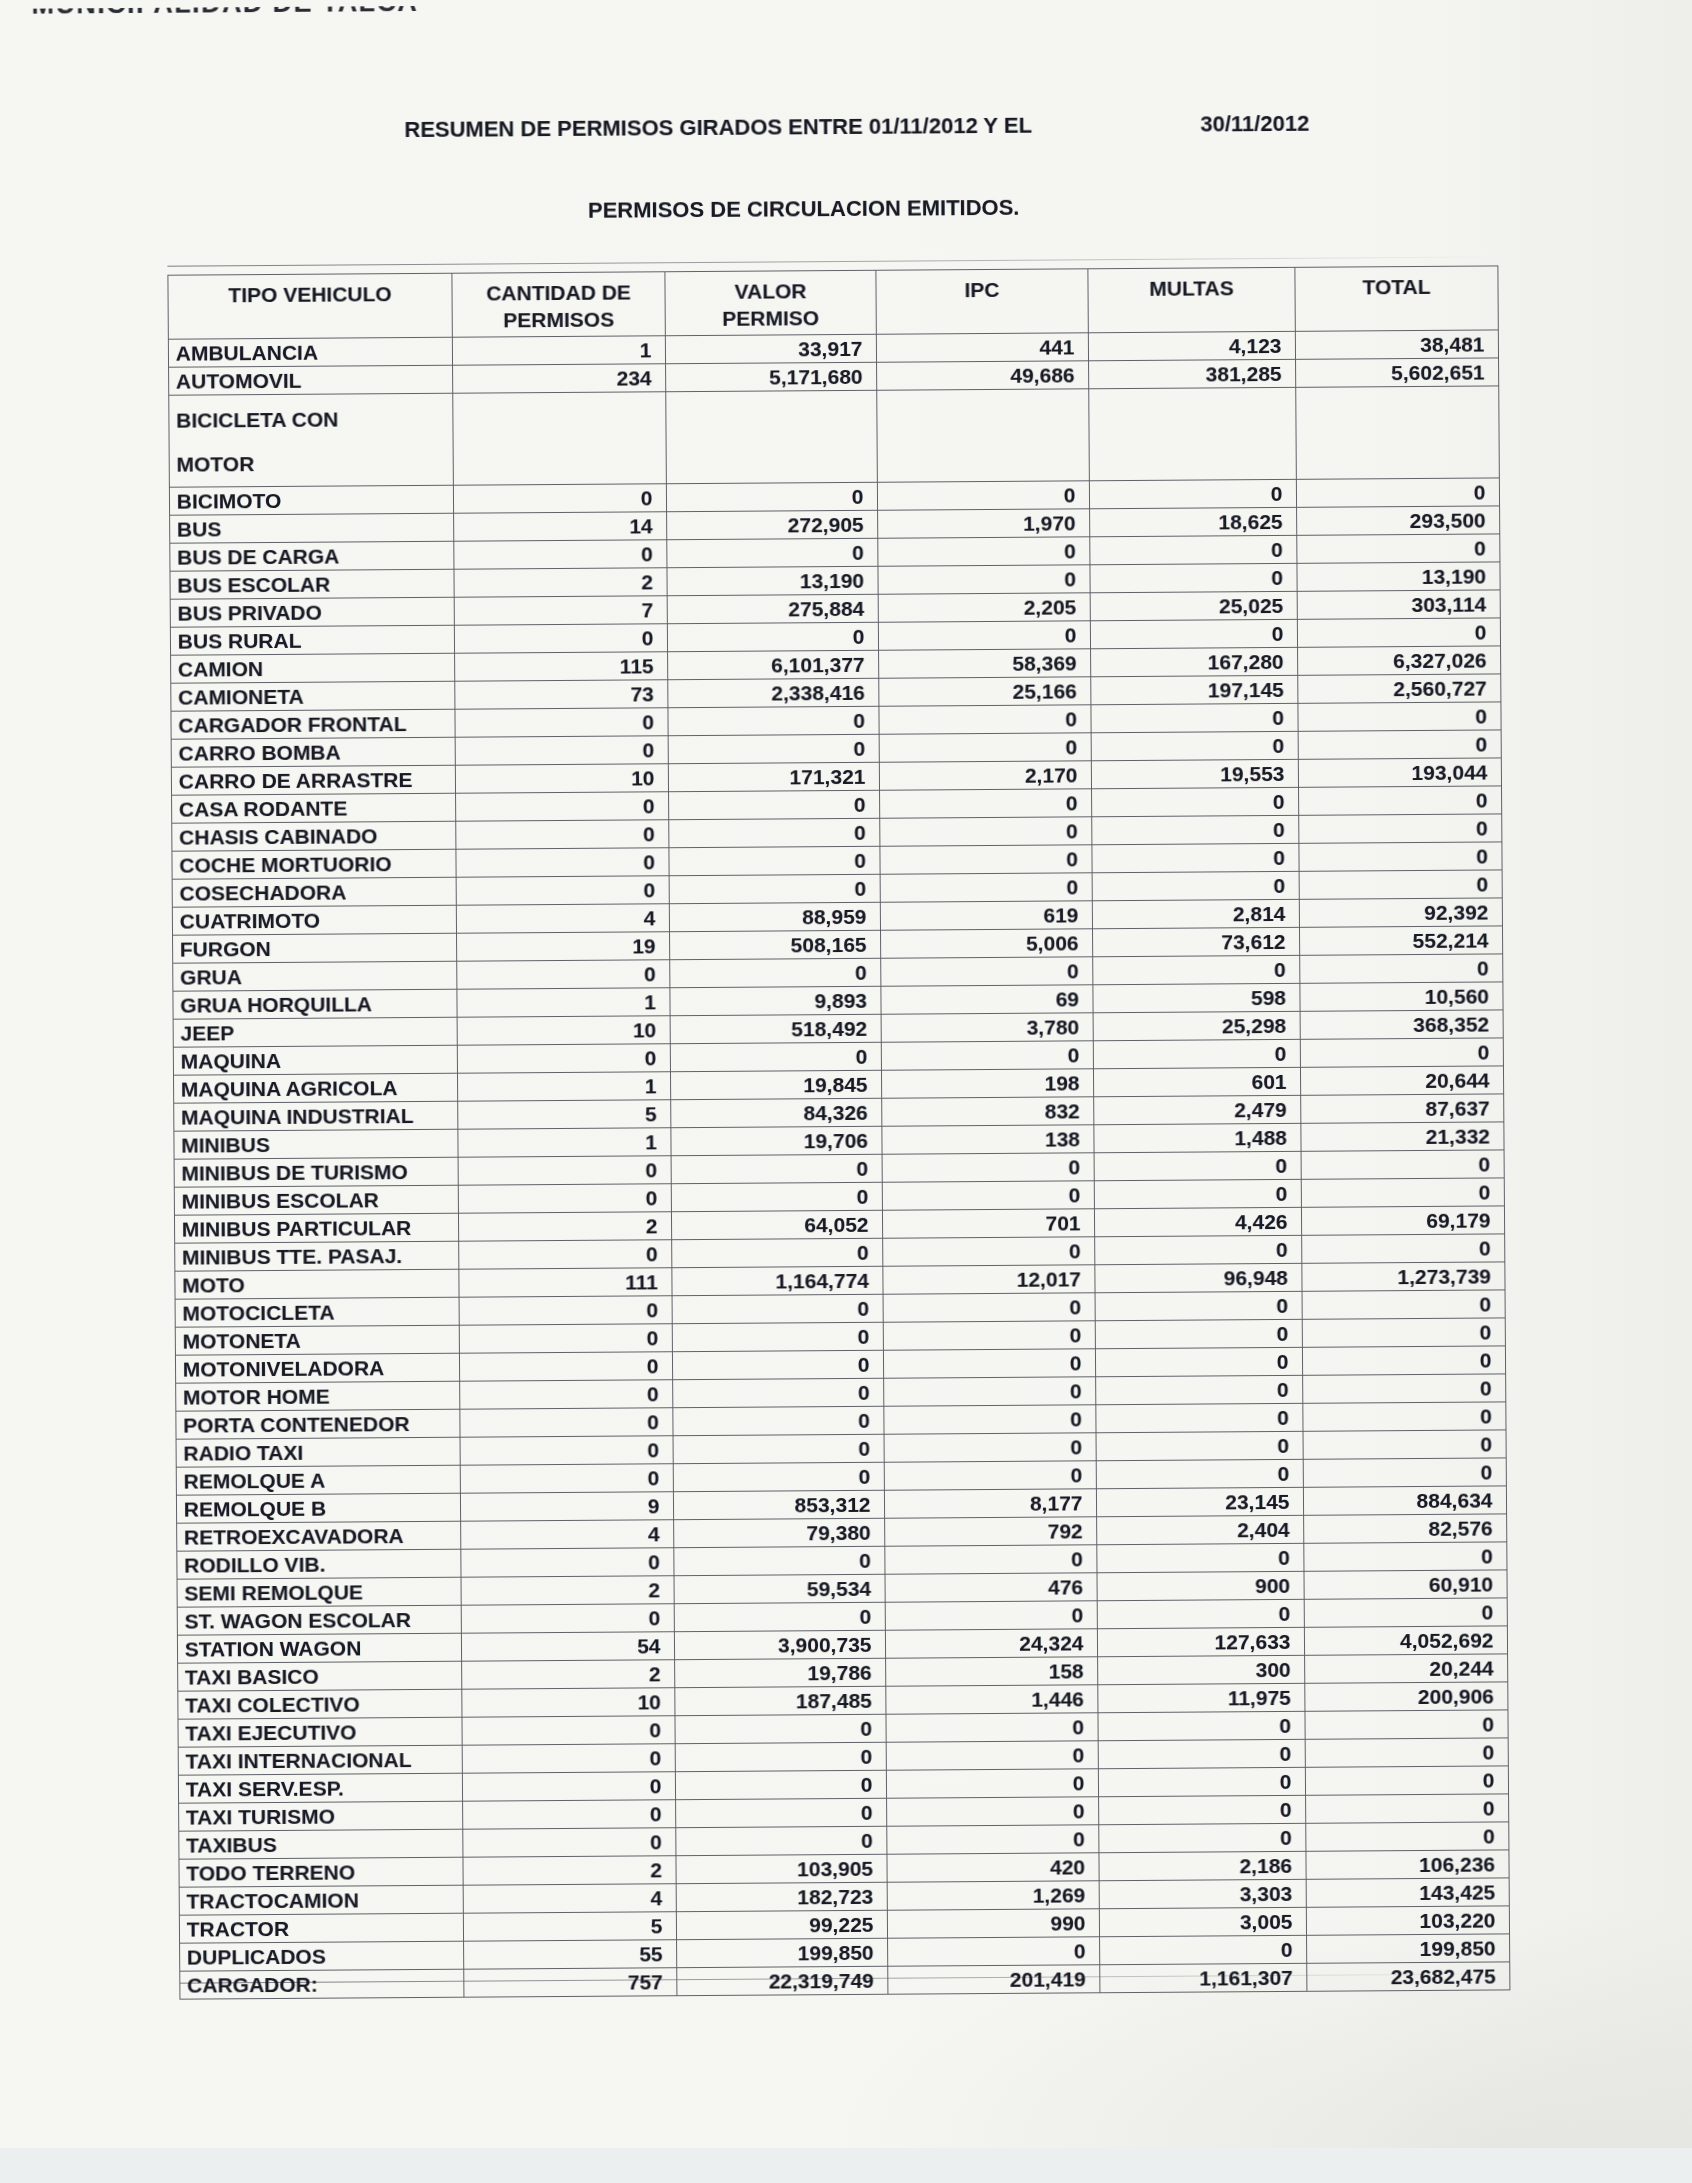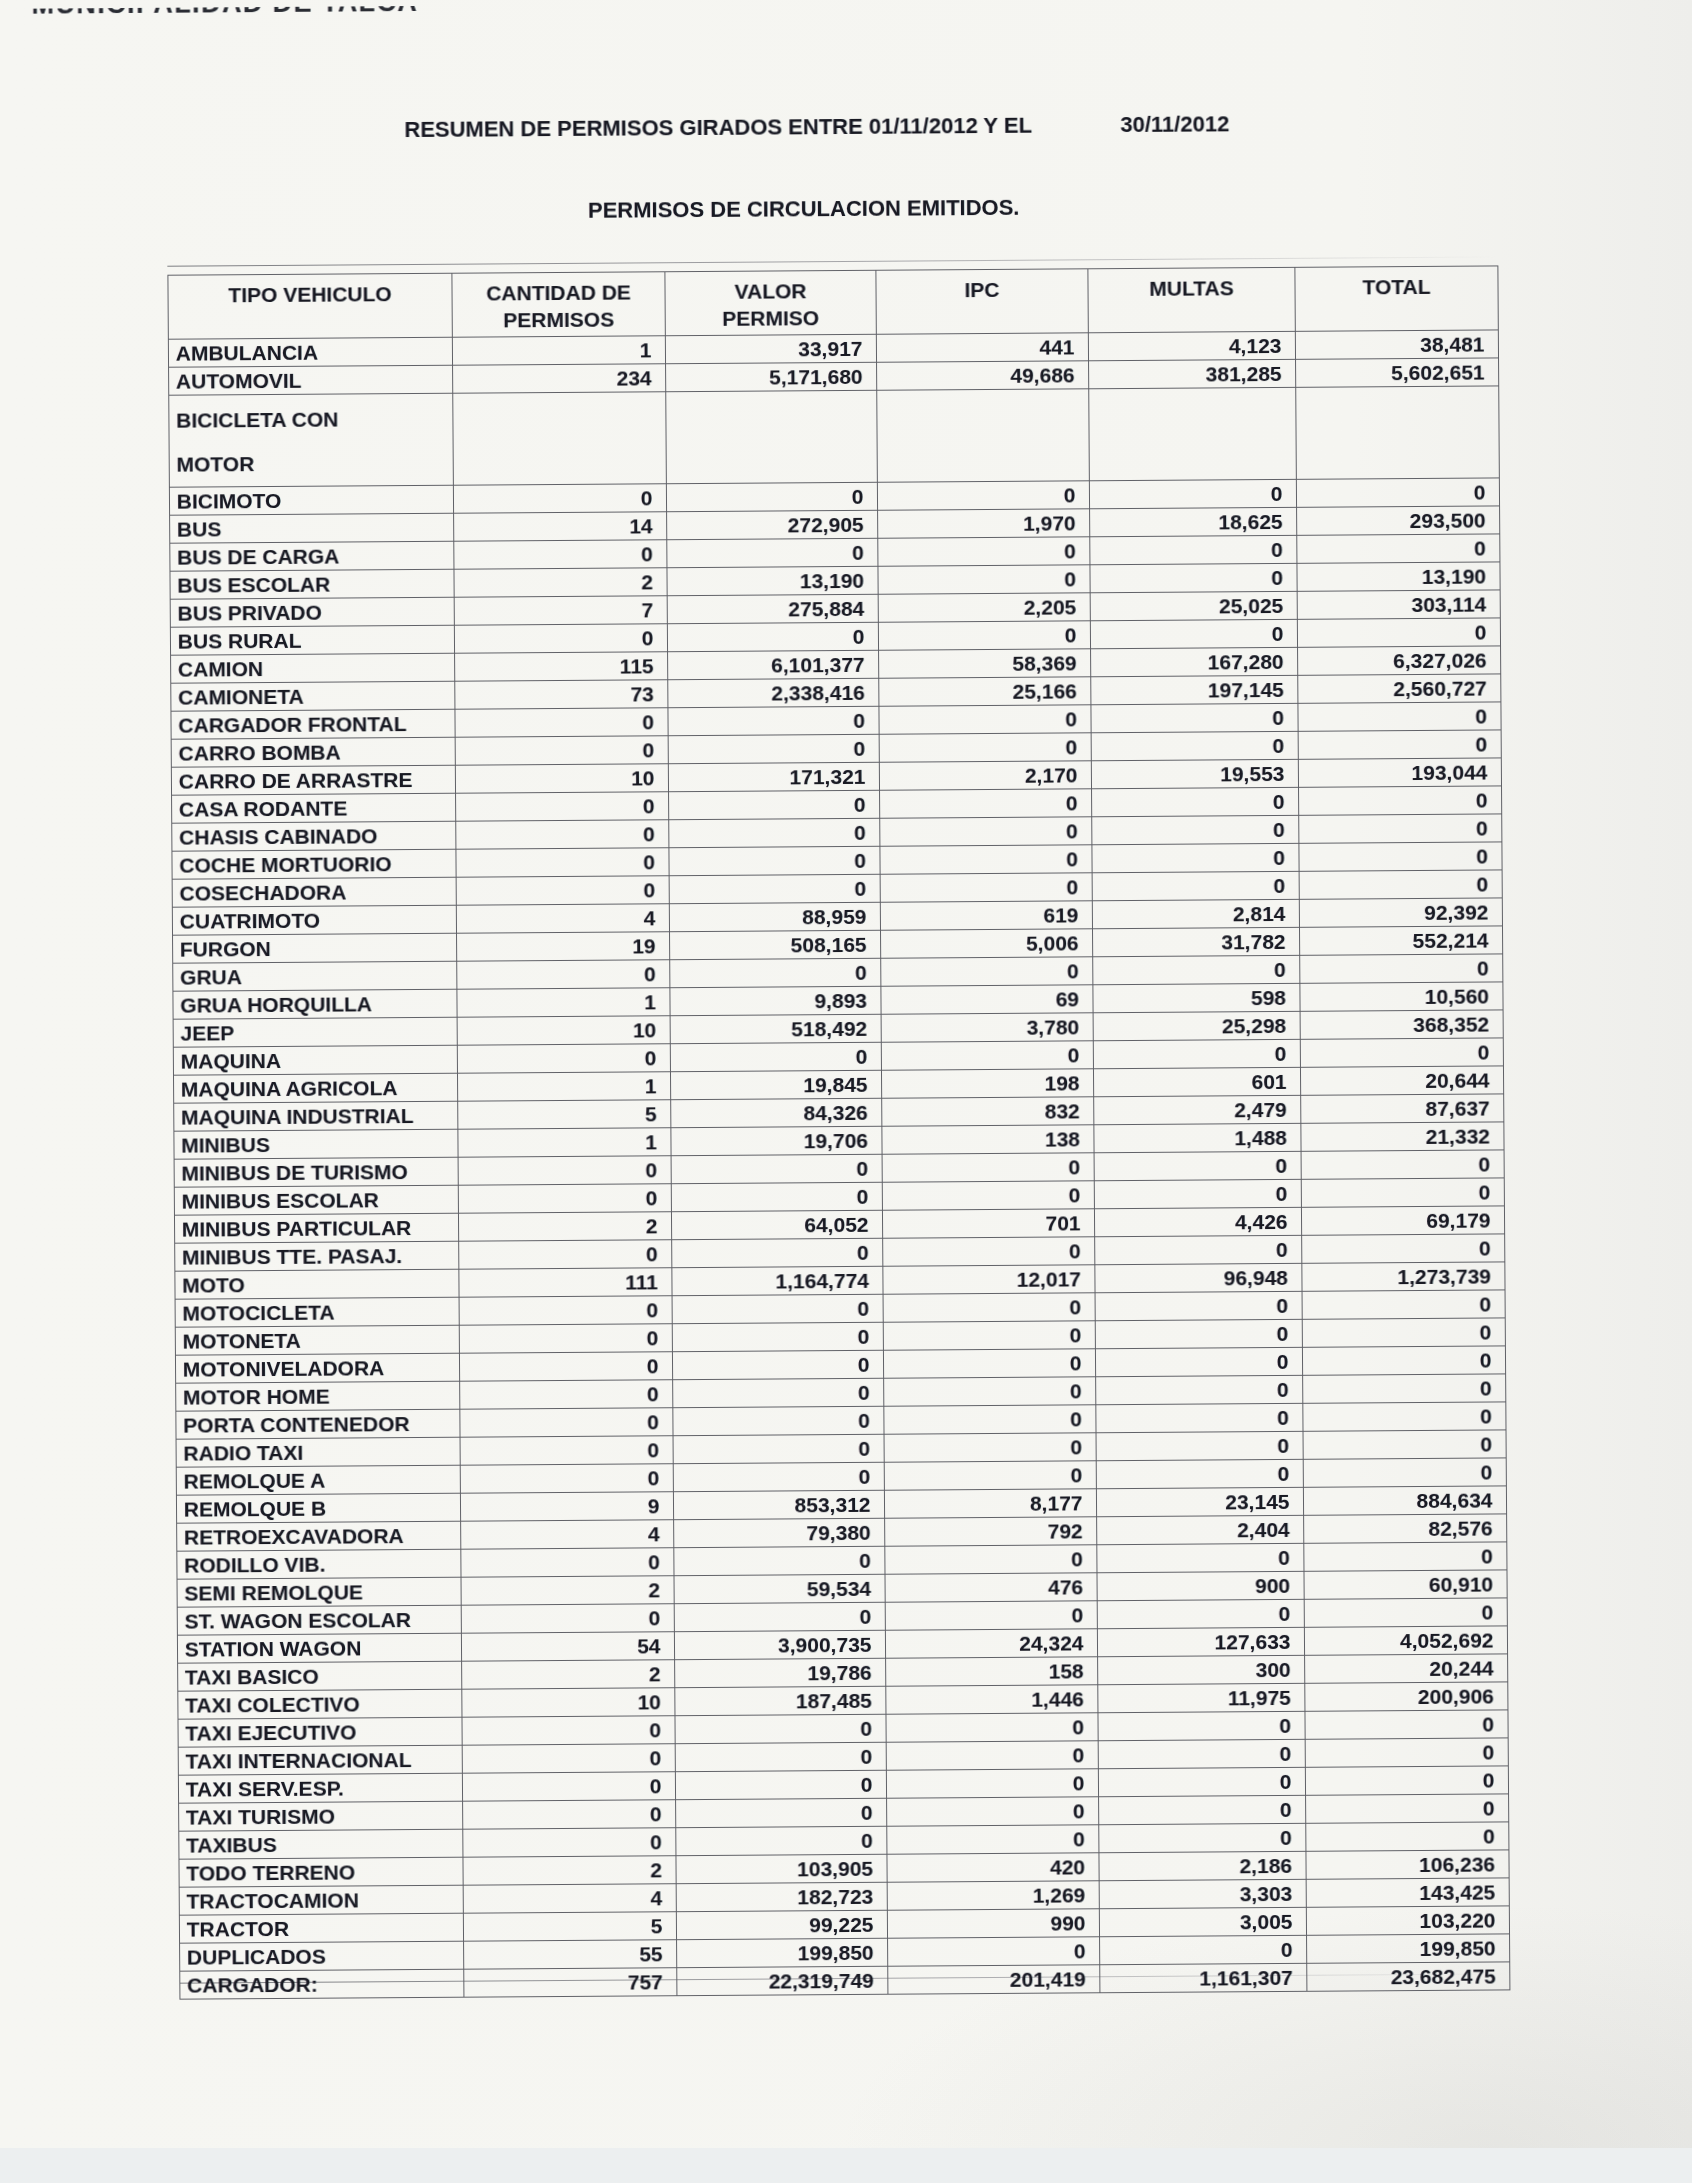--- a/index.html
+++ b/index.html
@@ -25,21 +25,21 @@
   
   .stamp-clip{
     position:absolute;left:39px;top:2.7px;width:473px;height:19px;overflow:hidden;
   }
   .stamp-text{
     display:block;margin-top:-20px;
     font-size:27px;line-height:32px;font-weight:bold;letter-spacing:1.4px;
     white-space:nowrap;color:#2a2c33;filter:blur(0.4px);
   }
   .title{position:absolute;left:411px;top:114px;font-size:22px;font-weight:bold;white-space:nowrap;}
-  .title-date{position:absolute;left:1127px;top:114px;font-size:22px;font-weight:bold;white-space:nowrap;}
+  .title-date{position:absolute;left:1207px;top:114px;font-size:22px;font-weight:bold;white-space:nowrap;}
   .subtitle{position:absolute;left:594px;top:196px;font-size:22px;font-weight:bold;white-space:nowrap;}
 
   .artifact-line{position:absolute;height:1.4px;left:173px;width:1329px;}
   .artifact-line.top{top:261px;background:linear-gradient(90deg,#7c7d81,#a8a8ab 55%,rgba(170,170,173,0));}
   .artifact-line.bottom{top:1978px;background:linear-gradient(90deg,#7c7d81,#ababae 60%,rgba(170,170,173,0));}
 
   table.permits{
     position:absolute;left:173px;top:270px;width:1329px;
     border-collapse:collapse;table-layout:fixed;
   }
@@ -248,21 +248,21 @@
             <td class="num"><span class="lbl">88,959</span></td>
             <td class="num"><span class="lbl">619</span></td>
             <td class="num"><span class="lbl">2,814</span></td>
             <td class="num"><span class="lbl">92,392</span></td>
           </tr>
           <tr>
             <td class="label"><span class="lbl">FURGON</span></td>
             <td class="num"><span class="lbl">19</span></td>
             <td class="num"><span class="lbl">508,165</span></td>
             <td class="num"><span class="lbl">5,006</span></td>
-            <td class="num"><span class="lbl">31,782</span></td>
+            <td class="num"><span class="lbl">73,612</span></td>
             <td class="num"><span class="lbl">552,214</span></td>
           </tr>
           <tr>
             <td class="label"><span class="lbl">GRUA</span></td>
             <td class="num"><span class="lbl">0</span></td>
             <td class="num"><span class="lbl">0</span></td>
             <td class="num"><span class="lbl">0</span></td>
             <td class="num"><span class="lbl">0</span></td>
             <td class="num"><span class="lbl">0</span></td>
           </tr>

